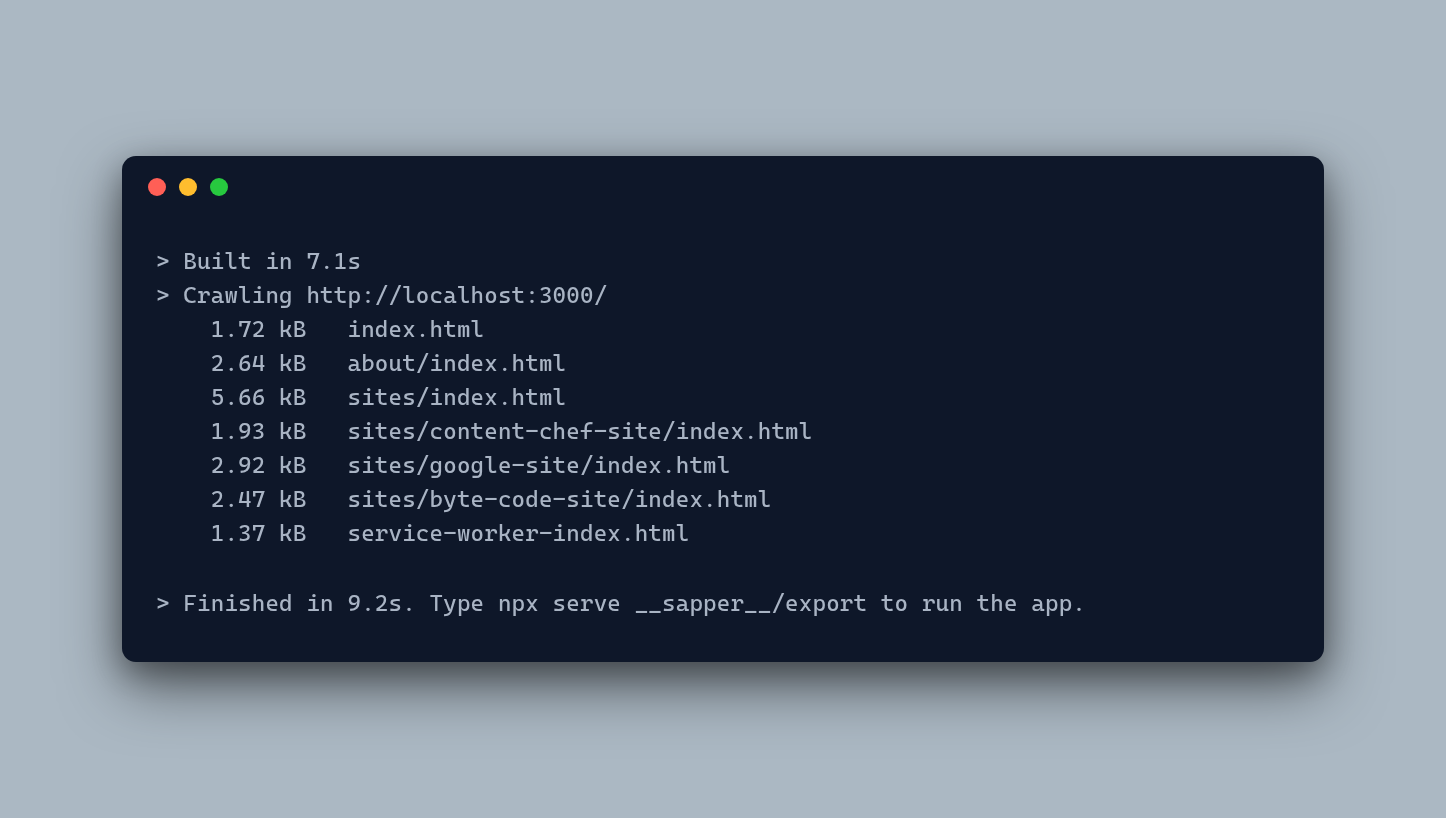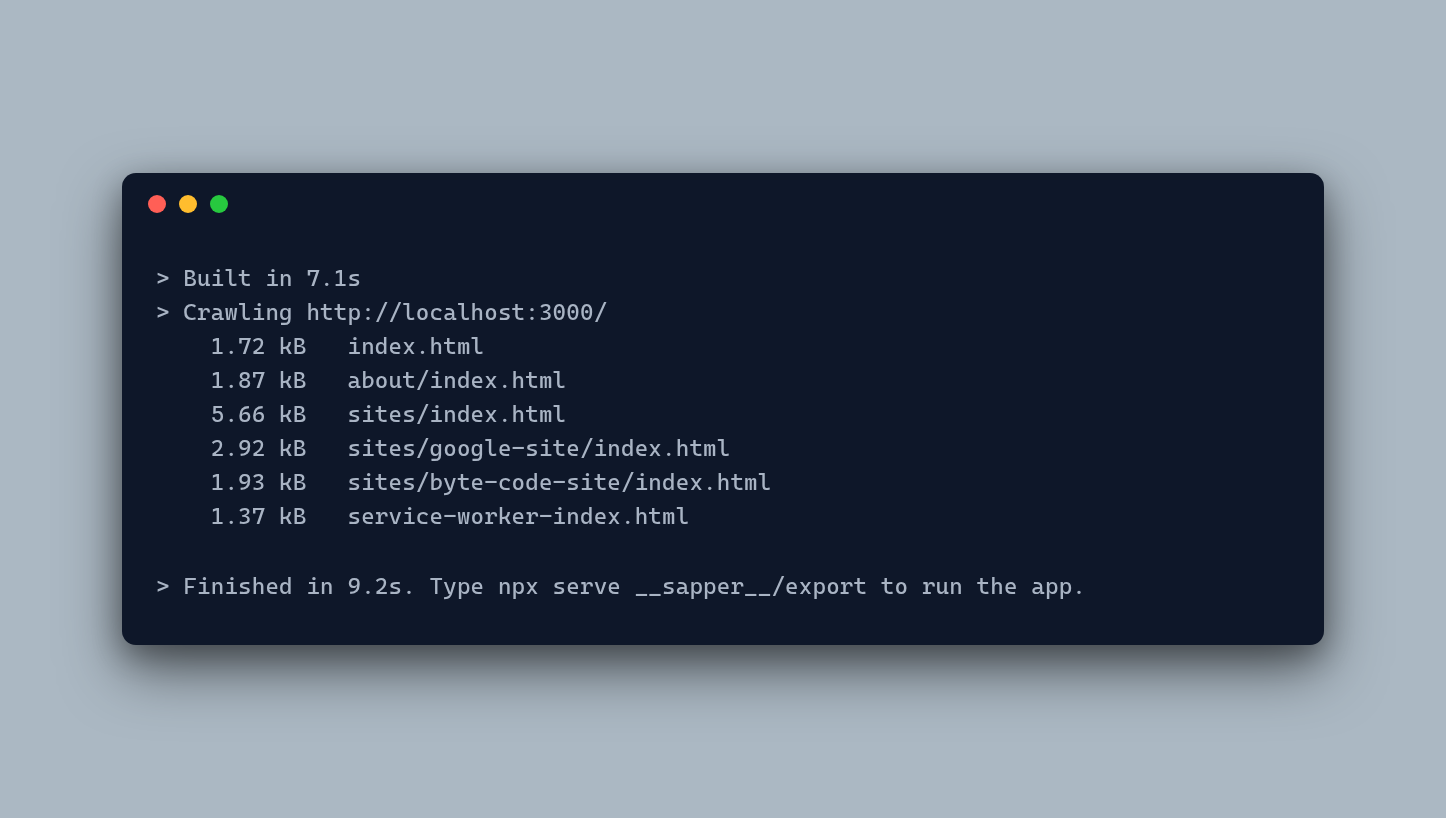--- a/index.html
+++ b/index.html
@@ -70,22 +70,23 @@
   <div class="titlebar">
     <div class="traffic-light red"></div>
     <div class="traffic-light yellow"></div>
     <div class="traffic-light green"></div>
   </div>
   <div class="terminal-body">
     <div class="line">&gt; Built in 7.1s</div>
     <div class="line">&gt; Crawling http://localhost:3000/</div>
     <div id="file-list">
         <div class="file-row">    1.72 kB   index.html</div>
-        <div class="file-row">    1.87 kB   about/index.html</div>
+        <div class="file-row">    2.64 kB   about/index.html</div>
         <div class="file-row">    5.66 kB   sites/index.html</div>
+        <div class="file-row">    1.93 kB   sites/content-chef-site/index.html</div>
         <div class="file-row">    2.92 kB   sites/google-site/index.html</div>
-        <div class="file-row">    1.93 kB   sites/byte-code-site/index.html</div>
+        <div class="file-row">    2.47 kB   sites/byte-code-site/index.html</div>
         <div class="file-row">    1.37 kB   service-worker-index.html</div>
       </div>
     <div class="spacer"></div>
     <div class="line">&gt; Finished in 9.2s. Type npx serve __sapper__/export to run the app.</div>
   </div>
 </div>
 
 </body></html>

